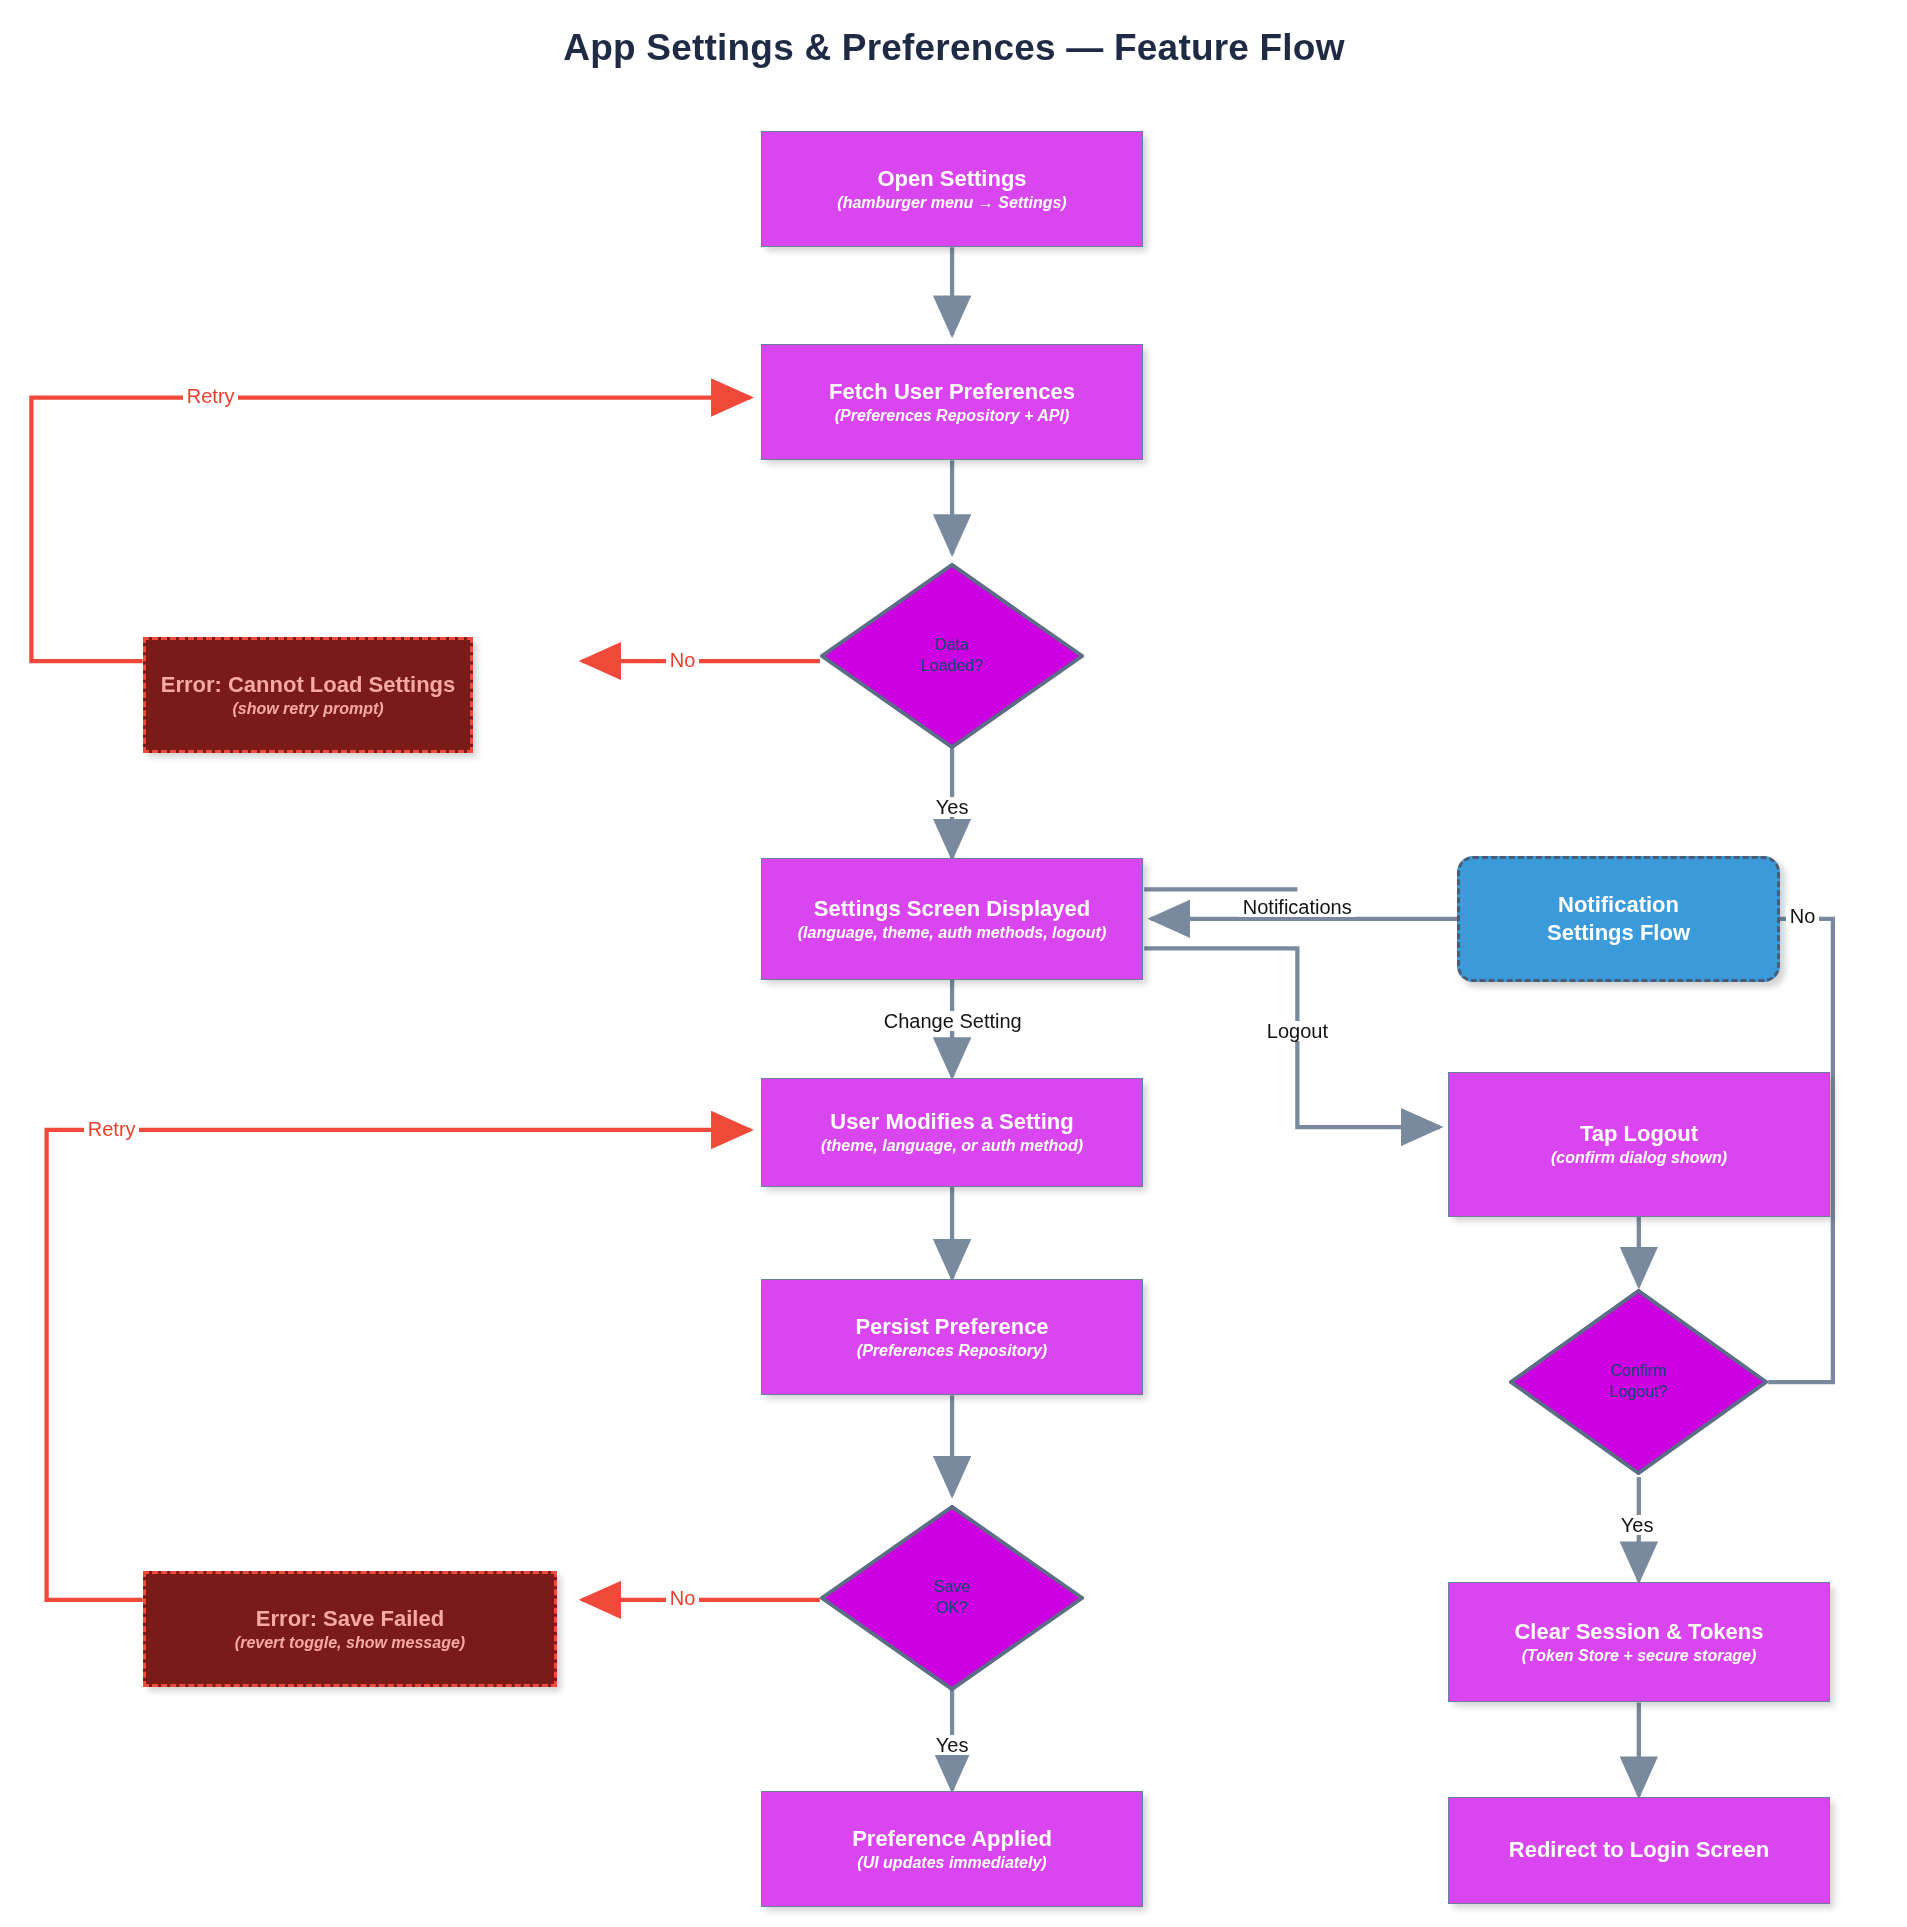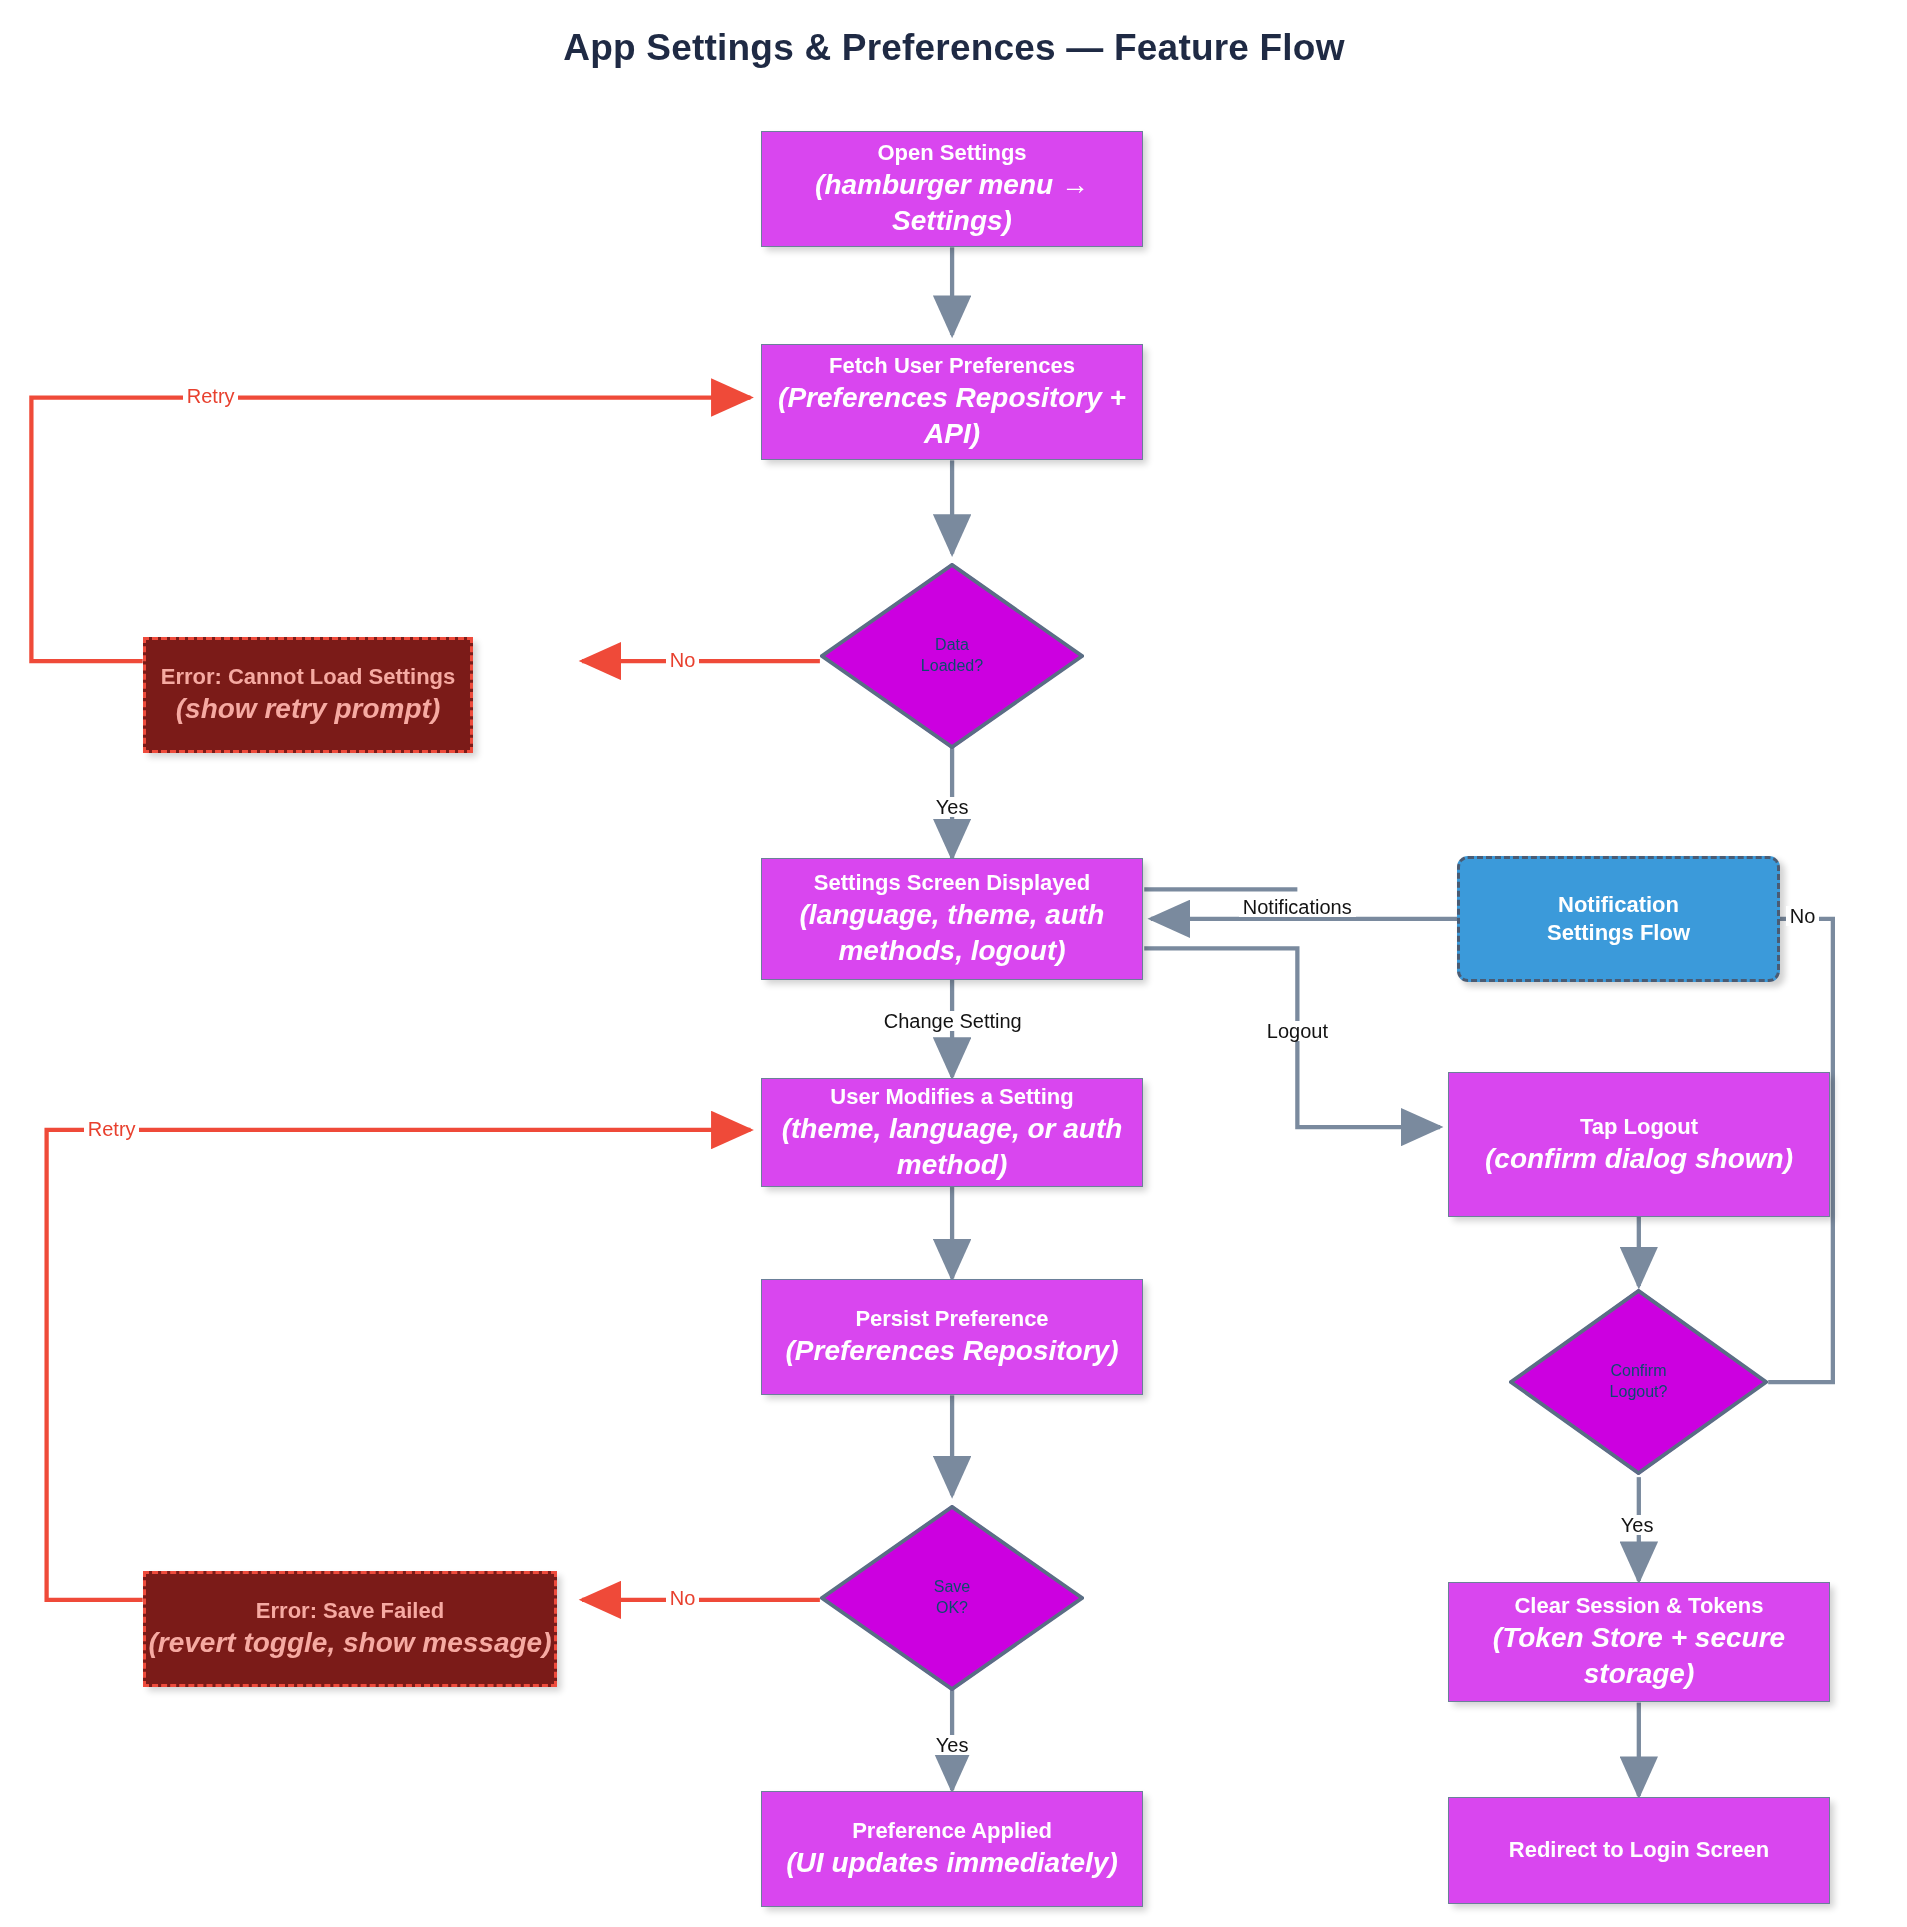--- a/index.html
+++ b/index.html
@@ -48,21 +48,21 @@
     text-align: center;
     line-height: 1.28;
   }
   .node .line1 {
     font-weight: bold;
     font-size: 22px;
   }
   .node .line2 {
     font-weight: bold;
     font-style: italic;
-    font-size: 28px;
+    font-size: 16px;
   }
   
   .node-process {
     background: #d946ef;
     border: 1.9px solid #6b7f99;
     color: #ffffff;
     box-shadow: 4.8px 4.8px 6.7px rgba(0,0,0,0.18);
   }
   
   .node-decision {
@@ -100,21 +100,21 @@
     border: 3.8px dashed #ee4b3c;
     color: #f6a9a2;
     box-shadow: 4.8px 4.8px 6.7px rgba(0,0,0,0.18);
   }
   .node-error .line1 { color: #f6aaa2; }
   .node-error .line2 { color: #f6aaa2; }
   
   .node-subflow {
     background: #3b9ada;
     border: 3.8px dashed #4a5b73;
-    border-radius: 11px;
+    border-radius: 16px;
     color: #ffffff;
     box-shadow: 4.8px 4.8px 6.7px rgba(0,0,0,0.18);
   }
   .edge-label {
     position: absolute;
     font-size: 20px;
     color: #131313;
     background: #ffffff;
     padding: 0 3.8px;
     white-space: nowrap;

